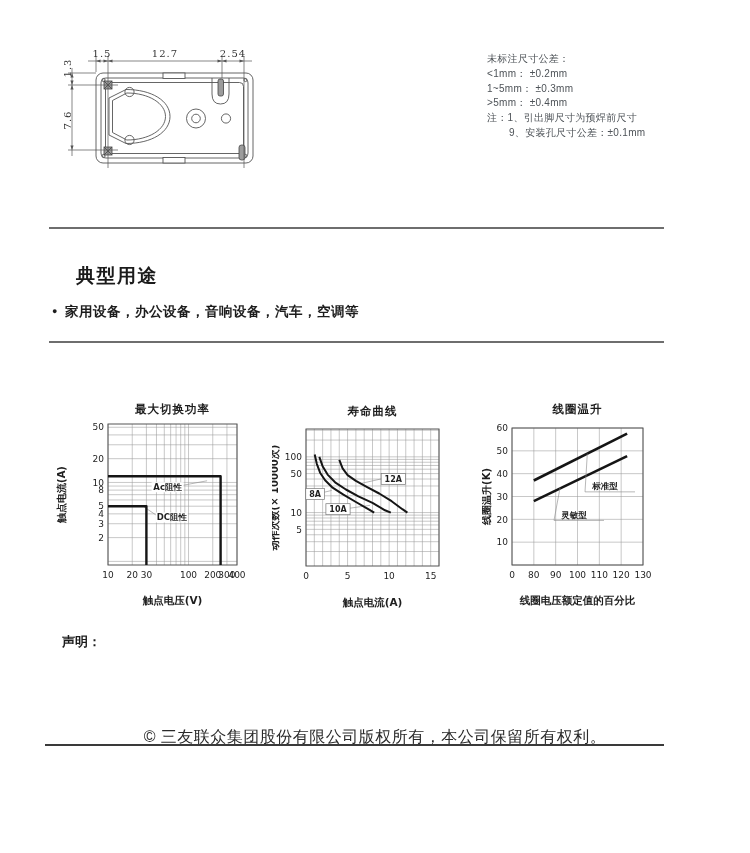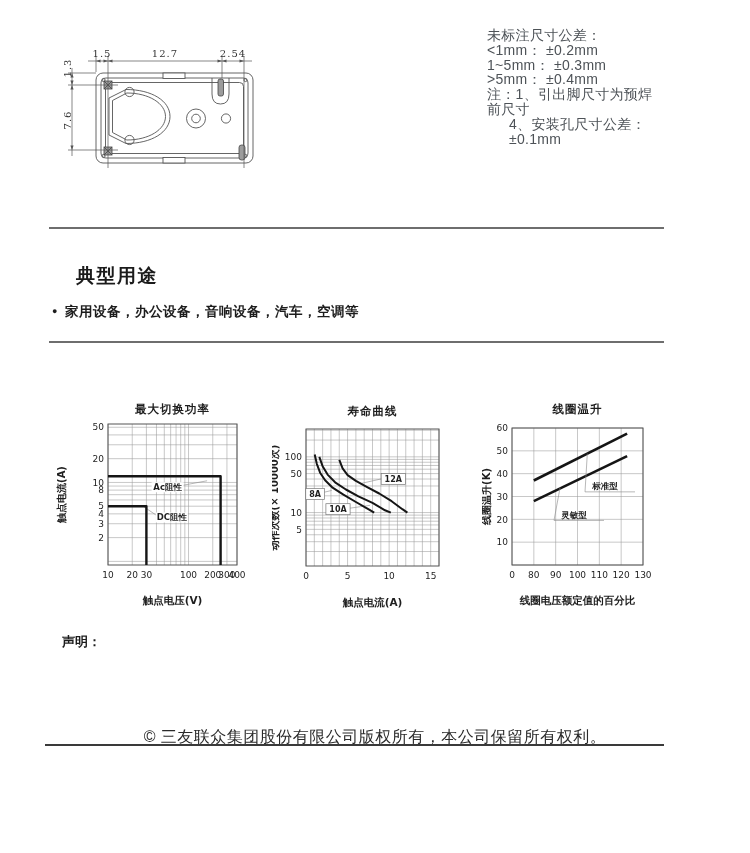--- a/index.html
+++ b/index.html
@@ -1,20 +1,20 @@
 <!DOCTYPE html>
 <html><head>
 <meta charset="utf-8">
 <style>
   html,body{margin:0;padding:0;background:#fff;}
   #page{position:relative;width:664px;height:853px;background:#fff;overflow:hidden;
         font-family:"Liberation Sans","DejaVu Sans",sans-serif;color:#222;}
   .abs{position:absolute;}
   
-  #tol-notes{left:487px;top:28px;font-size:14px;line-height:14.8px;color:#4d5257;letter-spacing:.3px;}
+  #tol-notes{left:487px;top:52px;font-size:10px;line-height:14.8px;color:#4d5257;letter-spacing:.3px;}
   #tol-notes .indent{padding-left:22px;}
   
   .hr{left:49px;width:663px;height:0;border-top:2px solid #6e6e6e;}
   .hr1{top:227px;} .hr2{top:341px;}
   .hr3{top:744px;left:45px;width:667px;border-top:2.5px solid #3a3a3a;}
   
   .h1{font-size:19px;font-weight:bold;color:#1b1b1b;letter-spacing:1.5px;margin-left:27px;}
   #typical-title{left:49px;top:263px;}
   #curves-title{left:49px;top:368px;}
   #typical-bullet{left:52px;top:303px;font-size:13.5px;font-weight:600;color:#1d1d1d;letter-spacing:.5px;}
@@ -93,21 +93,21 @@
       <text x="33" y="92" transform="rotate(-90 33 92)">7.6</text>
     </g>
   </svg>
 
   <div id="tol-notes" class="abs">
     <div>未标注尺寸公差：</div>
     <div>&lt;1mm： ±0.2mm</div>
     <div>1~5mm： ±0.3mm</div>
     <div>&gt;5mm： ±0.4mm</div>
     <div>注：1、引出脚尺寸为预焊前尺寸</div>
-    <div class="indent">4、安装孔尺寸公差：±0.1mm</div>
+    <div class="indent">9、安装孔尺寸公差：±0.1mm</div>
   </div>
 
   <div class="abs hr hr1"></div>
 
   <div id="typical-title" class="abs h1">典型用途</div>
   <div id="typical-bullet" class="abs">
     <span class="dot">●</span><span>家用设备，办公设备，音响设备，汽车，空调等</span>
   </div>
 
   <div class="abs hr hr2"></div>

